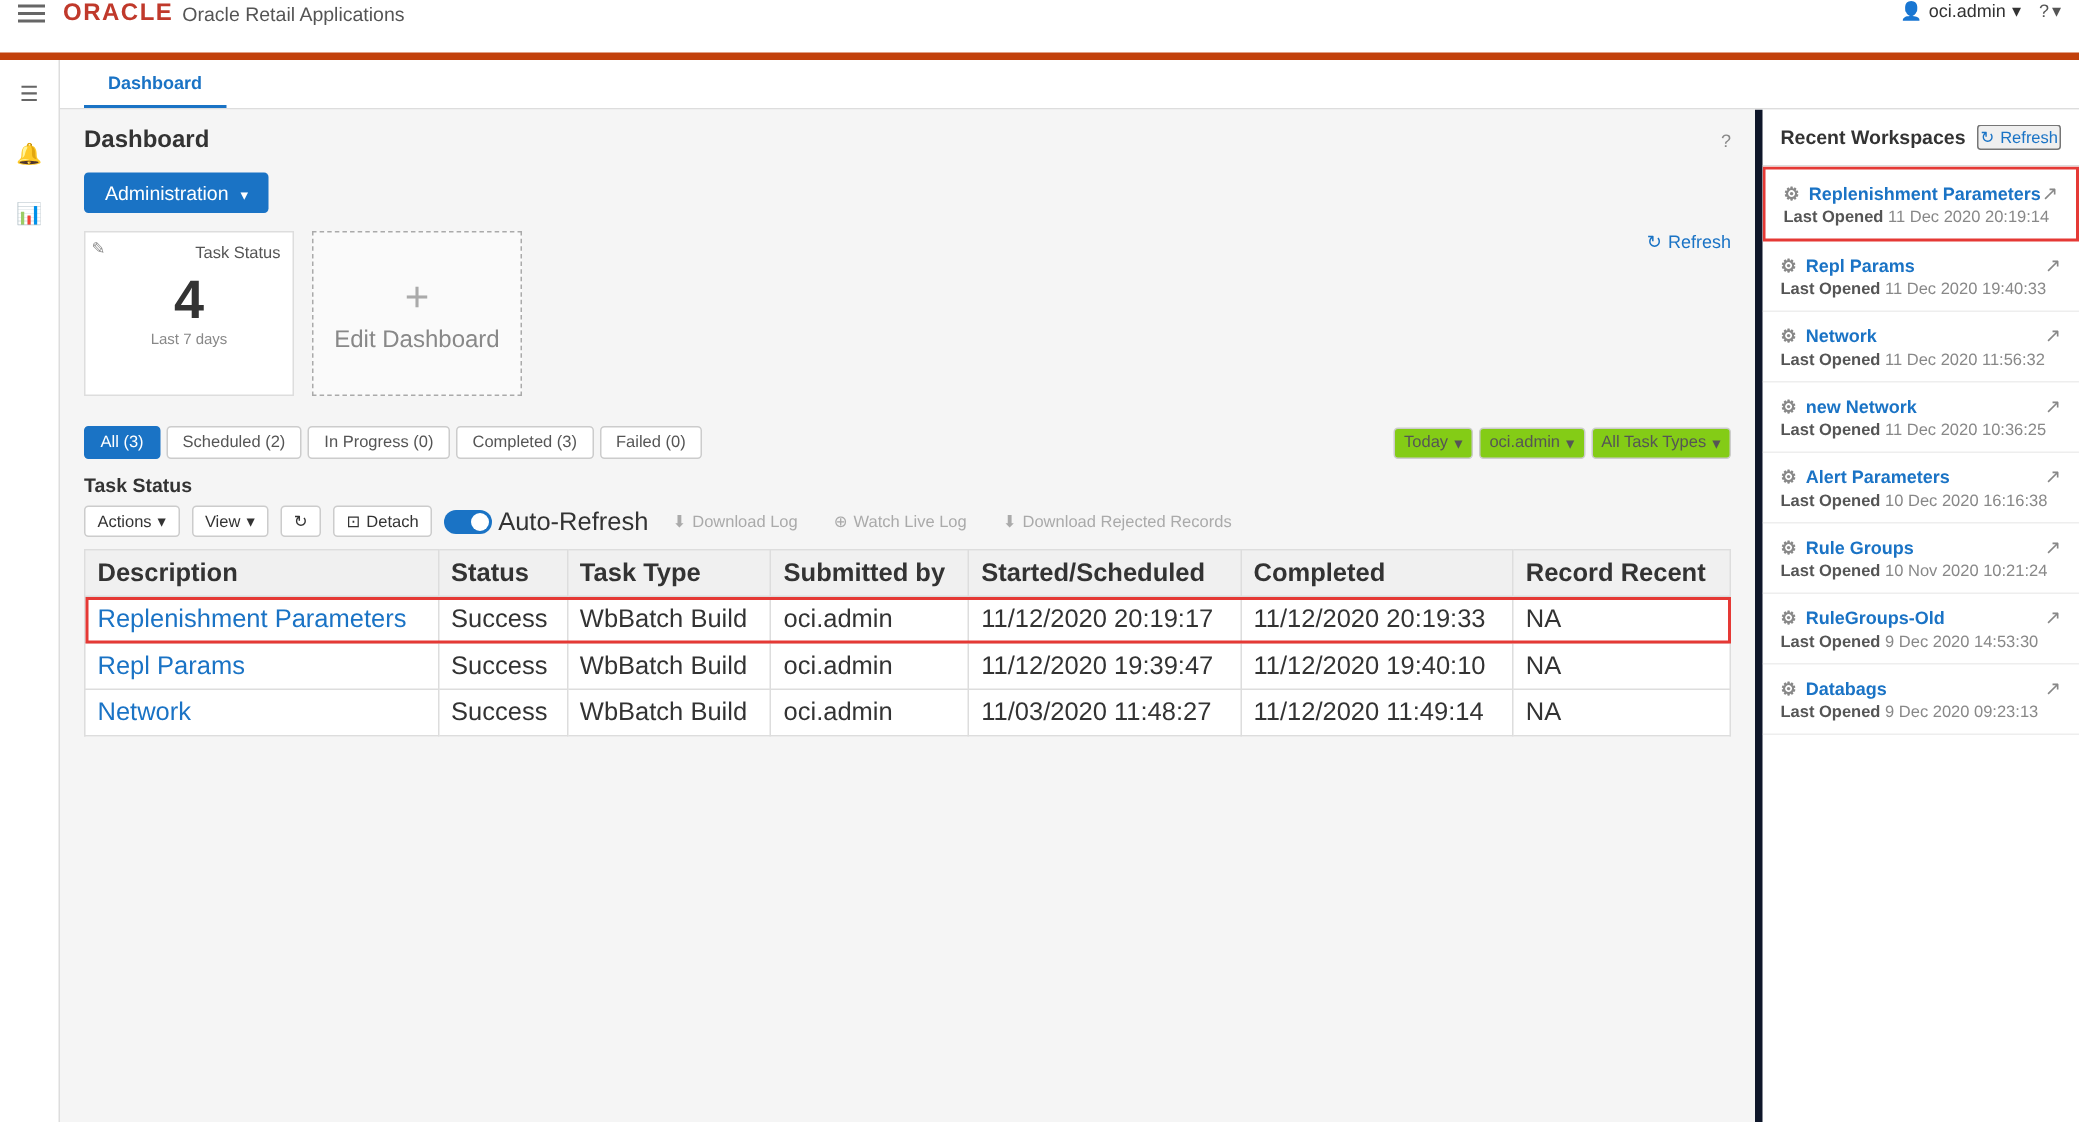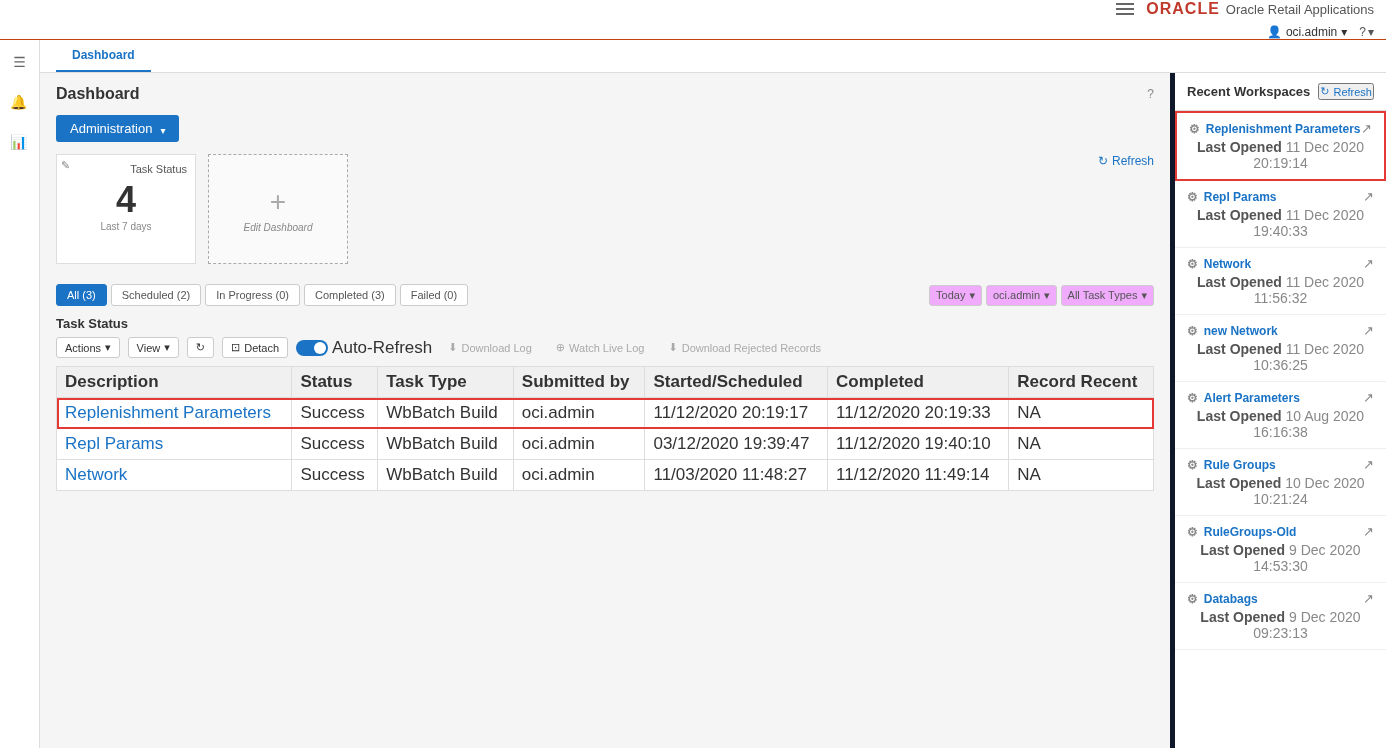--- a/index.html
+++ b/index.html
@@ -1,21 +1,21 @@
 <!DOCTYPE html>
 <html><head>
   <meta charset="utf-8">
   <style>
     * { box-sizing: border-box; margin: 0; padding: 0; }
     body { font-family: Arial, Helvetica, sans-serif; font-size: 12px; background: #f5f5f5; color: #333; overflow: hidden; }
 
     
     .top-nav {
-      display: flex; align-items: flex-end; background: #fff; border-bottom: 1px solid #c2410c;
-      height: 40px; padding: 0 12px; justify-content: space-between; flex-direction: column;
+      display: flex; align-items: flex-start; background: #fff; border-bottom: 5px solid #c2410c;
+      height: 40px; padding: 0 12px; justify-content: space-between;
     }
     .top-nav-left { display: flex; align-items: center; gap: 12px; }
     .hamburger { display: flex; flex-direction: column; gap: 3px; cursor: pointer; }
     .hamburger span { display: block; width: 18px; height: 2px; background: #666; }
     .oracle-logo { display: flex; align-items: center; gap: 6px; }
     .oracle-text { color: #c0392b; font-weight: bold; font-size: 16px; letter-spacing: 1px; }
     .app-title { color: #555; font-size: 13px; }
     .top-nav-right { display: flex; align-items: center; gap: 12px; }
     .user-info { display: flex; align-items: center; gap: 4px; color: #333; font-size: 12px; cursor: pointer; }
     .help-btn { display: flex; align-items: center; gap: 2px; cursor: pointer; color: #555; }
@@ -58,37 +58,37 @@
     .widget-pencil { position: absolute; top: 4px; left: 4px; color: #888; font-size: 11px; cursor: pointer; }
     .widget-title { text-align: right; font-size: 11px; color: #555; }
     .widget-number { text-align: center; font-size: 36px; font-weight: bold; color: #333; margin-top: 4px; }
     .widget-sub { text-align: center; font-size: 10px; color: #888; }
     .add-widget {
       border: 1px dashed #aaa; width: 140px; min-height: 110px;
       display: flex; flex-direction: column; align-items: center; justify-content: center;
       cursor: pointer; background: #fafafa;
     }
     .add-widget .plus { font-size: 28px; color: #aaa; }
-    .add-widget .label { font-size: 10px; color: #888; margin-top: 4px; font-style: italic; }
+    .add-widget .label { font-size: 16px; color: #888; margin-top: 4px; }
 
     
     .refresh-row { display: flex; justify-content: flex-end; margin-bottom: 4px; }
     .refresh-btn { display: flex; align-items: center; gap: 4px; color: #1a73c5; cursor: pointer; font-size: 12px; background: none; border: none; }
 
     
     .filter-tabs { display: flex; gap: 4px; margin-bottom: 10px; align-items: center; }
     .filter-tab {
       padding: 4px 10px; border: 1px solid #ccc; border-radius: 3px; cursor: pointer;
       background: #fff; font-size: 11px; color: #555;
     }
     .filter-tab.active { background: #1a73c5; color: #fff; border-color: #1a73c5; }
     .filter-spacer { flex: 1; }
     .filter-select {
       border: 1px solid #ccc; border-radius: 3px; padding: 3px 6px; font-size: 11px;
-      background: #f0abfc; cursor: pointer; display: inline-flex; align-items: center; gap: 4px;
+      background: #84cc16; cursor: pointer; display: inline-flex; align-items: center; gap: 4px;
       color: #555;
     }
 
     
     .section-title { font-weight: bold; font-size: 13px; margin-bottom: 6px; color: #333; }
     .toolbar { display: flex; align-items: center; gap: 8px; margin-bottom: 8px; flex-wrap: wrap; }
     .toolbar-btn {
       display: inline-flex; align-items: center; gap: 4px; padding: 3px 8px;
       border: 1px solid #ccc; border-radius: 3px; background: #fff; cursor: pointer;
       font-size: 11px; color: #333;
@@ -127,21 +127,21 @@
     }
     .right-panel-title { font-size: 13px; font-weight: bold; color: #333; }
     .right-panel-refresh { display: flex; align-items: center; gap: 4px; color: #1a73c5; cursor: pointer; font-size: 11px; }
     .workspace-list { flex: 1; overflow-y: auto; }
     .workspace-item { border-bottom: 1px solid #eee; padding: 8px 12px; }
     .workspace-item.highlighted { border: 2px solid #e53935; background: #fff; }
     .workspace-item-header { display: flex; justify-content: space-between; align-items: center; margin-bottom: 3px; }
     .workspace-name { color: #1a73c5; font-size: 12px; font-weight: bold; cursor: pointer; display: flex; align-items: center; gap: 6px; }
     .workspace-name .gear { color: #888; font-size: 12px; }
     .workspace-share { color: #888; cursor: pointer; font-size: 13px; }
-    .workspace-meta { font-size: 14px; color: #888; text-align: center; }
+    .workspace-meta { font-size: 11px; color: #888; }
     .workspace-meta span.label { font-weight: bold; color: #555; }
     .workspace-meta-value { color: #888; }
   </style>
 </head>
 <body>
 
 <div class="top-nav">
   <div class="top-nav-left">
     <div class="hamburger">
       <span></span>
@@ -300,21 +300,21 @@
                 <td>oci.admin</td>
                 <td>11/12/2020 20:19:17</td>
                 <td>11/12/2020 20:19:33</td>
                 <td>NA</td>
               </tr>
               <tr>
                 <td><span class="link-text">Repl Params</span></td>
                 <td>Success</td>
                 <td>WbBatch Build</td>
                 <td>oci.admin</td>
-                <td>03/12/2020 19:39:47</td>
+                <td>11/12/2020 19:39:47</td>
                 <td>11/12/2020 19:40:10</td>
                 <td>NA</td>
               </tr>
               <tr>
                 <td><span class="link-text">Network</span></td>
                 <td>Success</td>
                 <td>WbBatch Build</td>
                 <td>oci.admin</td>
                 <td>11/03/2020 11:48:27</td>
                 <td>11/12/2020 11:49:14</td>
@@ -374,31 +374,31 @@
               <div class="workspace-meta"><span class="label">Last Opened    </span><span class="workspace-meta-value">11 Dec 2020 10:36:25</span></div>
             </div>
             <div class="workspace-item">
               <div class="workspace-item-header">
                 <span class="workspace-name">
                   <span class="gear">⚙</span>
                   <span>Alert Parameters</span>
                 </span>
                 <span class="workspace-share">↗</span>
               </div>
-              <div class="workspace-meta"><span class="label">Last Opened    </span><span class="workspace-meta-value">10 Aug 2020 16:16:38</span></div>
+              <div class="workspace-meta"><span class="label">Last Opened    </span><span class="workspace-meta-value">10 Dec 2020 16:16:38</span></div>
             </div>
             <div class="workspace-item">
               <div class="workspace-item-header">
                 <span class="workspace-name">
                   <span class="gear">⚙</span>
                   <span>Rule Groups</span>
                 </span>
                 <span class="workspace-share">↗</span>
               </div>
-              <div class="workspace-meta"><span class="label">Last Opened    </span><span class="workspace-meta-value">10 Dec 2020 10:21:24</span></div>
+              <div class="workspace-meta"><span class="label">Last Opened    </span><span class="workspace-meta-value">10 Nov 2020 10:21:24</span></div>
             </div>
             <div class="workspace-item">
               <div class="workspace-item-header">
                 <span class="workspace-name">
                   <span class="gear">⚙</span>
                   <span>RuleGroups-Old</span>
                 </span>
                 <span class="workspace-share">↗</span>
               </div>
               <div class="workspace-meta"><span class="label">Last Opened    </span><span class="workspace-meta-value">9 Dec 2020 14:53:30</span></div>

